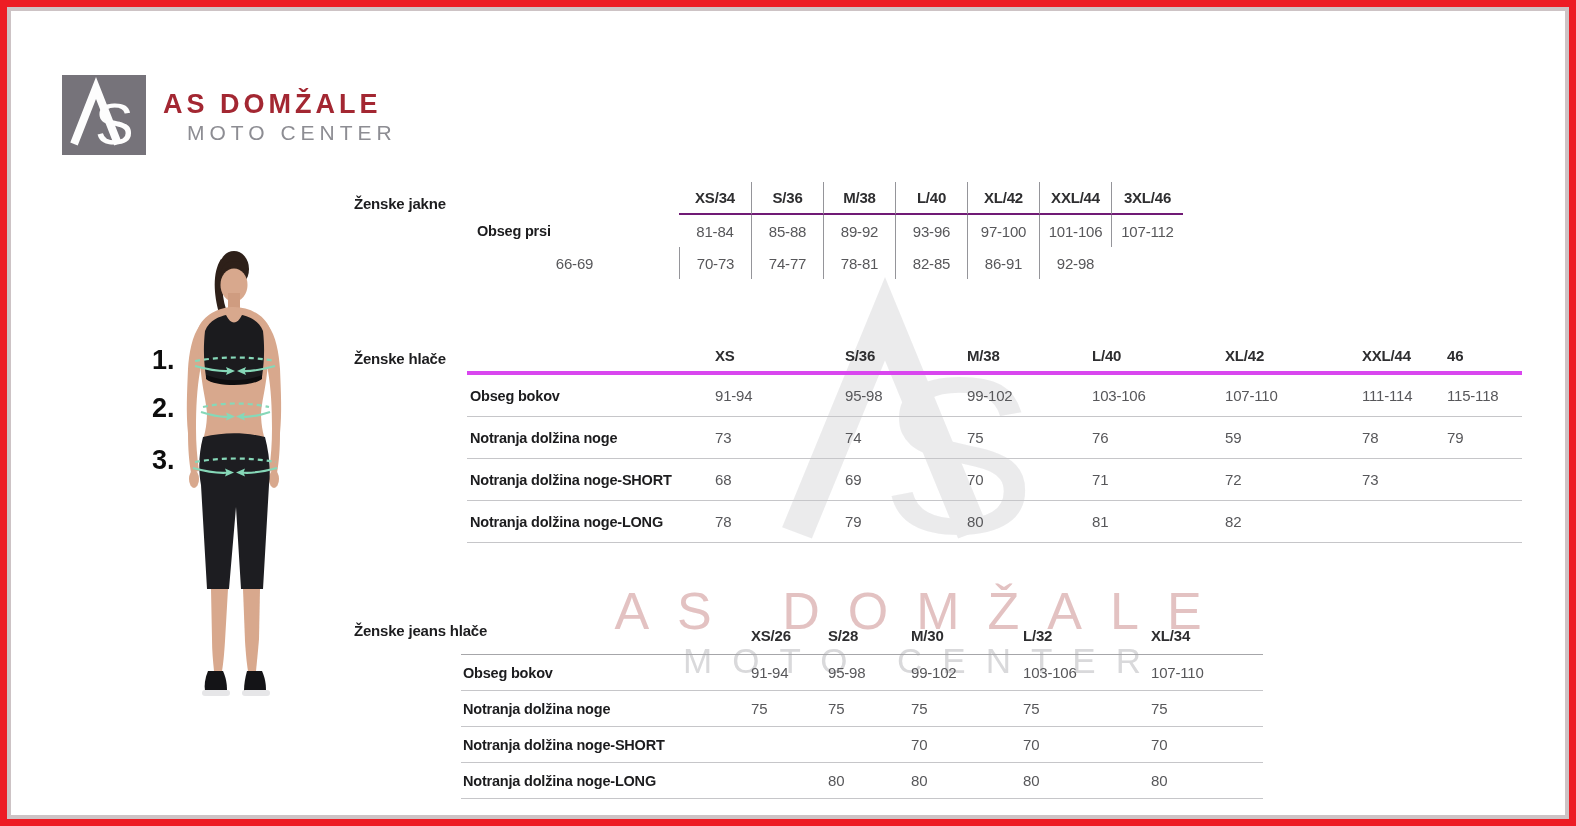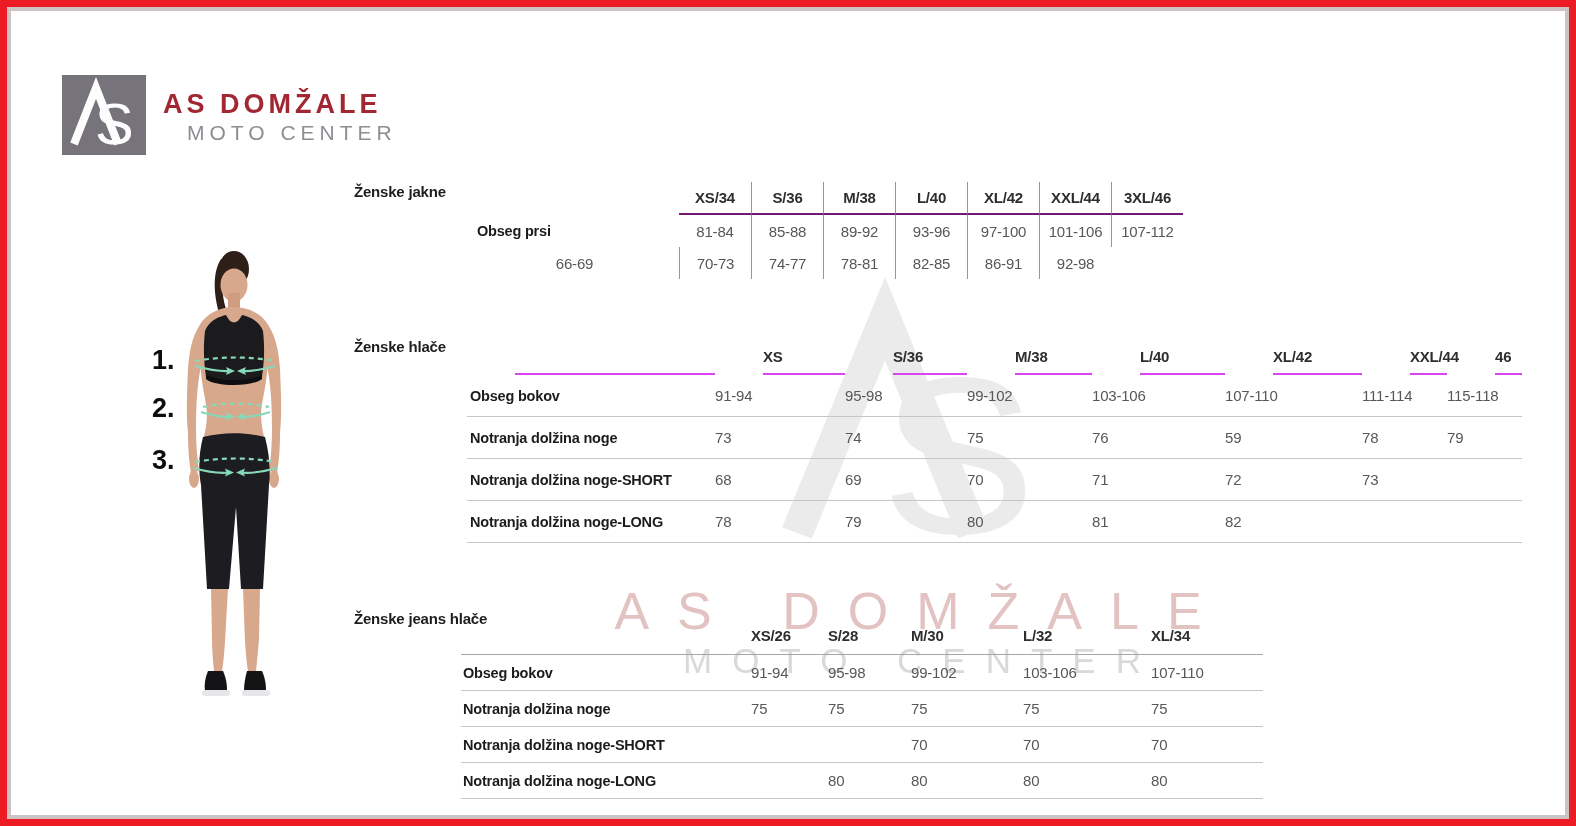--- a/index.html
+++ b/index.html
@@ -21,40 +21,40 @@
   .wm-mono{position:absolute;left:742px;top:262px;width:336px;height:306px;opacity:0.55;}
   .wm-line1{position:absolute;left:545px;top:574px;width:740px;text-align:center;font-size:52px;color:#e3c2c2;letter-spacing:28px;white-space:nowrap;}
   .wm-line2{position:absolute;left:545px;top:634px;width:740px;text-align:center;font-size:35px;color:#d9d9db;letter-spacing:20px;white-space:nowrap;}
   
   .figure-svg{position:absolute;left:158px;top:234px;width:150px;height:470px;z-index:2;}
   .fig-num{position:absolute;font-size:27px;font-weight:bold;color:#0d0d0d;z-index:3;}
   .fig-num.n1{left:145px;top:338px;}
   .fig-num.n2{left:145px;top:386px;}
   .fig-num.n3{left:145px;top:438px;}
   
-  .section-label{position:absolute;font-size:15px;font-weight:bold;color:#1d1d1f;z-index:2;white-space:nowrap;letter-spacing:-0.2px;}
+  .section-label{position:absolute;font-size:15px;font-weight:bold;color:#1d1d1f;z-index:2;white-space:nowrap;letter-spacing:-0.2px;margin-top:12px;}
   .sl1{left:347px;top:176px;}
   .sl2{left:347px;top:331px;}
   .sl3{left:347px;top:603px;}
   
   .t-grid{position:absolute;display:grid;z-index:2;letter-spacing:-0.2px;}
   .cell{display:flex;align-items:center;font-size:15px;color:#57575a;box-sizing:border-box;}
   .cell.hdr{font-weight:bold;color:#2e2e30;font-size:15px;}
   .cell.lbl{font-weight:bold;color:#1c1c1e;font-size:14.5px;}
   
   .t1{left:463px;top:175px;grid-template-columns:209px repeat(7,72px);grid-template-rows:33px 32px 32px;}
   .t1 .cell{justify-content:center;}
   .t1 .cell.lbl{justify-content:flex-start;padding-left:7px;}
   .t1 .hdr:not(.lbl-col){border-bottom:2px solid #701a75;}
   .t1 .vd{border-left:1px solid #95959a;}
   
   .t2{left:460px;top:332px;grid-template-columns:248px 130px 122px 125px 133px 137px 85px 75px;grid-template-rows:36px 42px 42px 42px 42px;}
   .t2 .cell{justify-content:flex-start;}
   .t2 .cell.lbl{padding-left:3px;}
-  .t2 .hdr{border-bottom:2px solid #d946ef;margin-left:48px;}
+  .t2 .hdr{border-bottom:4px solid #d946ef;}
   .t2 .lbl,.t2 .val{border-bottom:1px solid #c6c6c9;}
   
   .t3{left:454px;top:610px;grid-template-columns:290px 77px 83px 112px 128px 112px;grid-template-rows:38px 36px 36px 36px 36px;}
   .t3 .cell{justify-content:flex-start;}
   .t3 .cell.lbl{padding-left:2px;}
   .t3 .hdr{border-bottom:1px solid #a6a6a9;}
   .t3 .lbl,.t3 .val{border-bottom:1px solid #c6c6c9;}
 </style>
 </head>
 <body>

